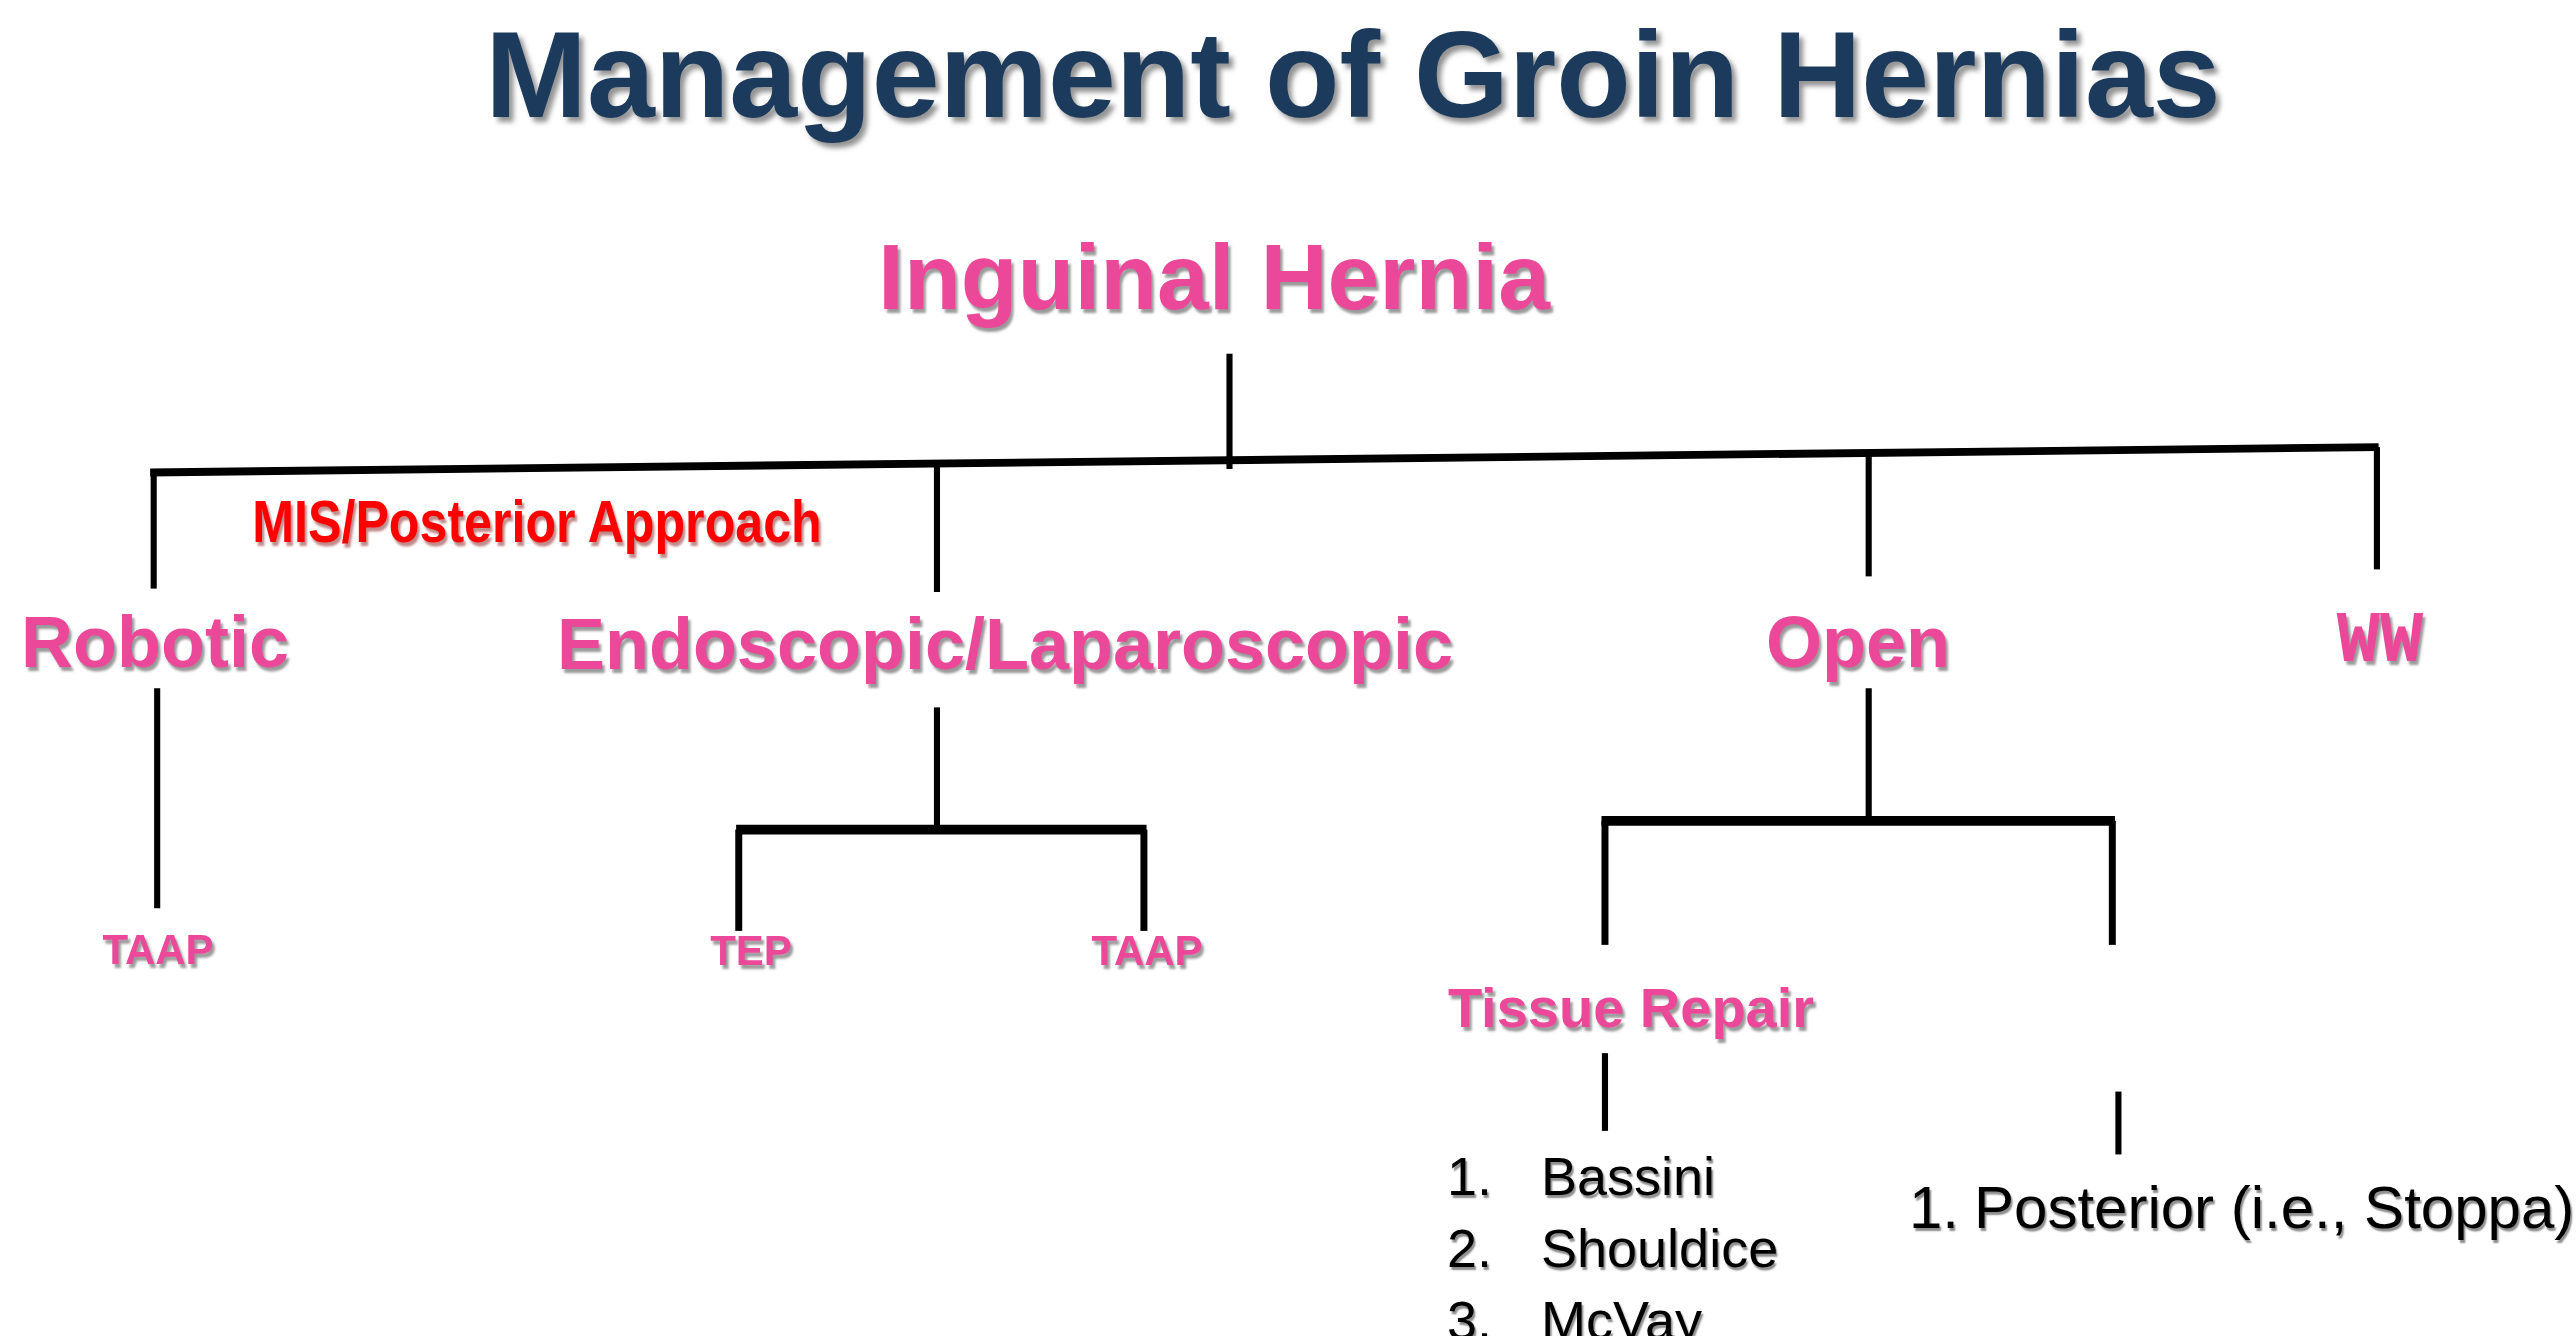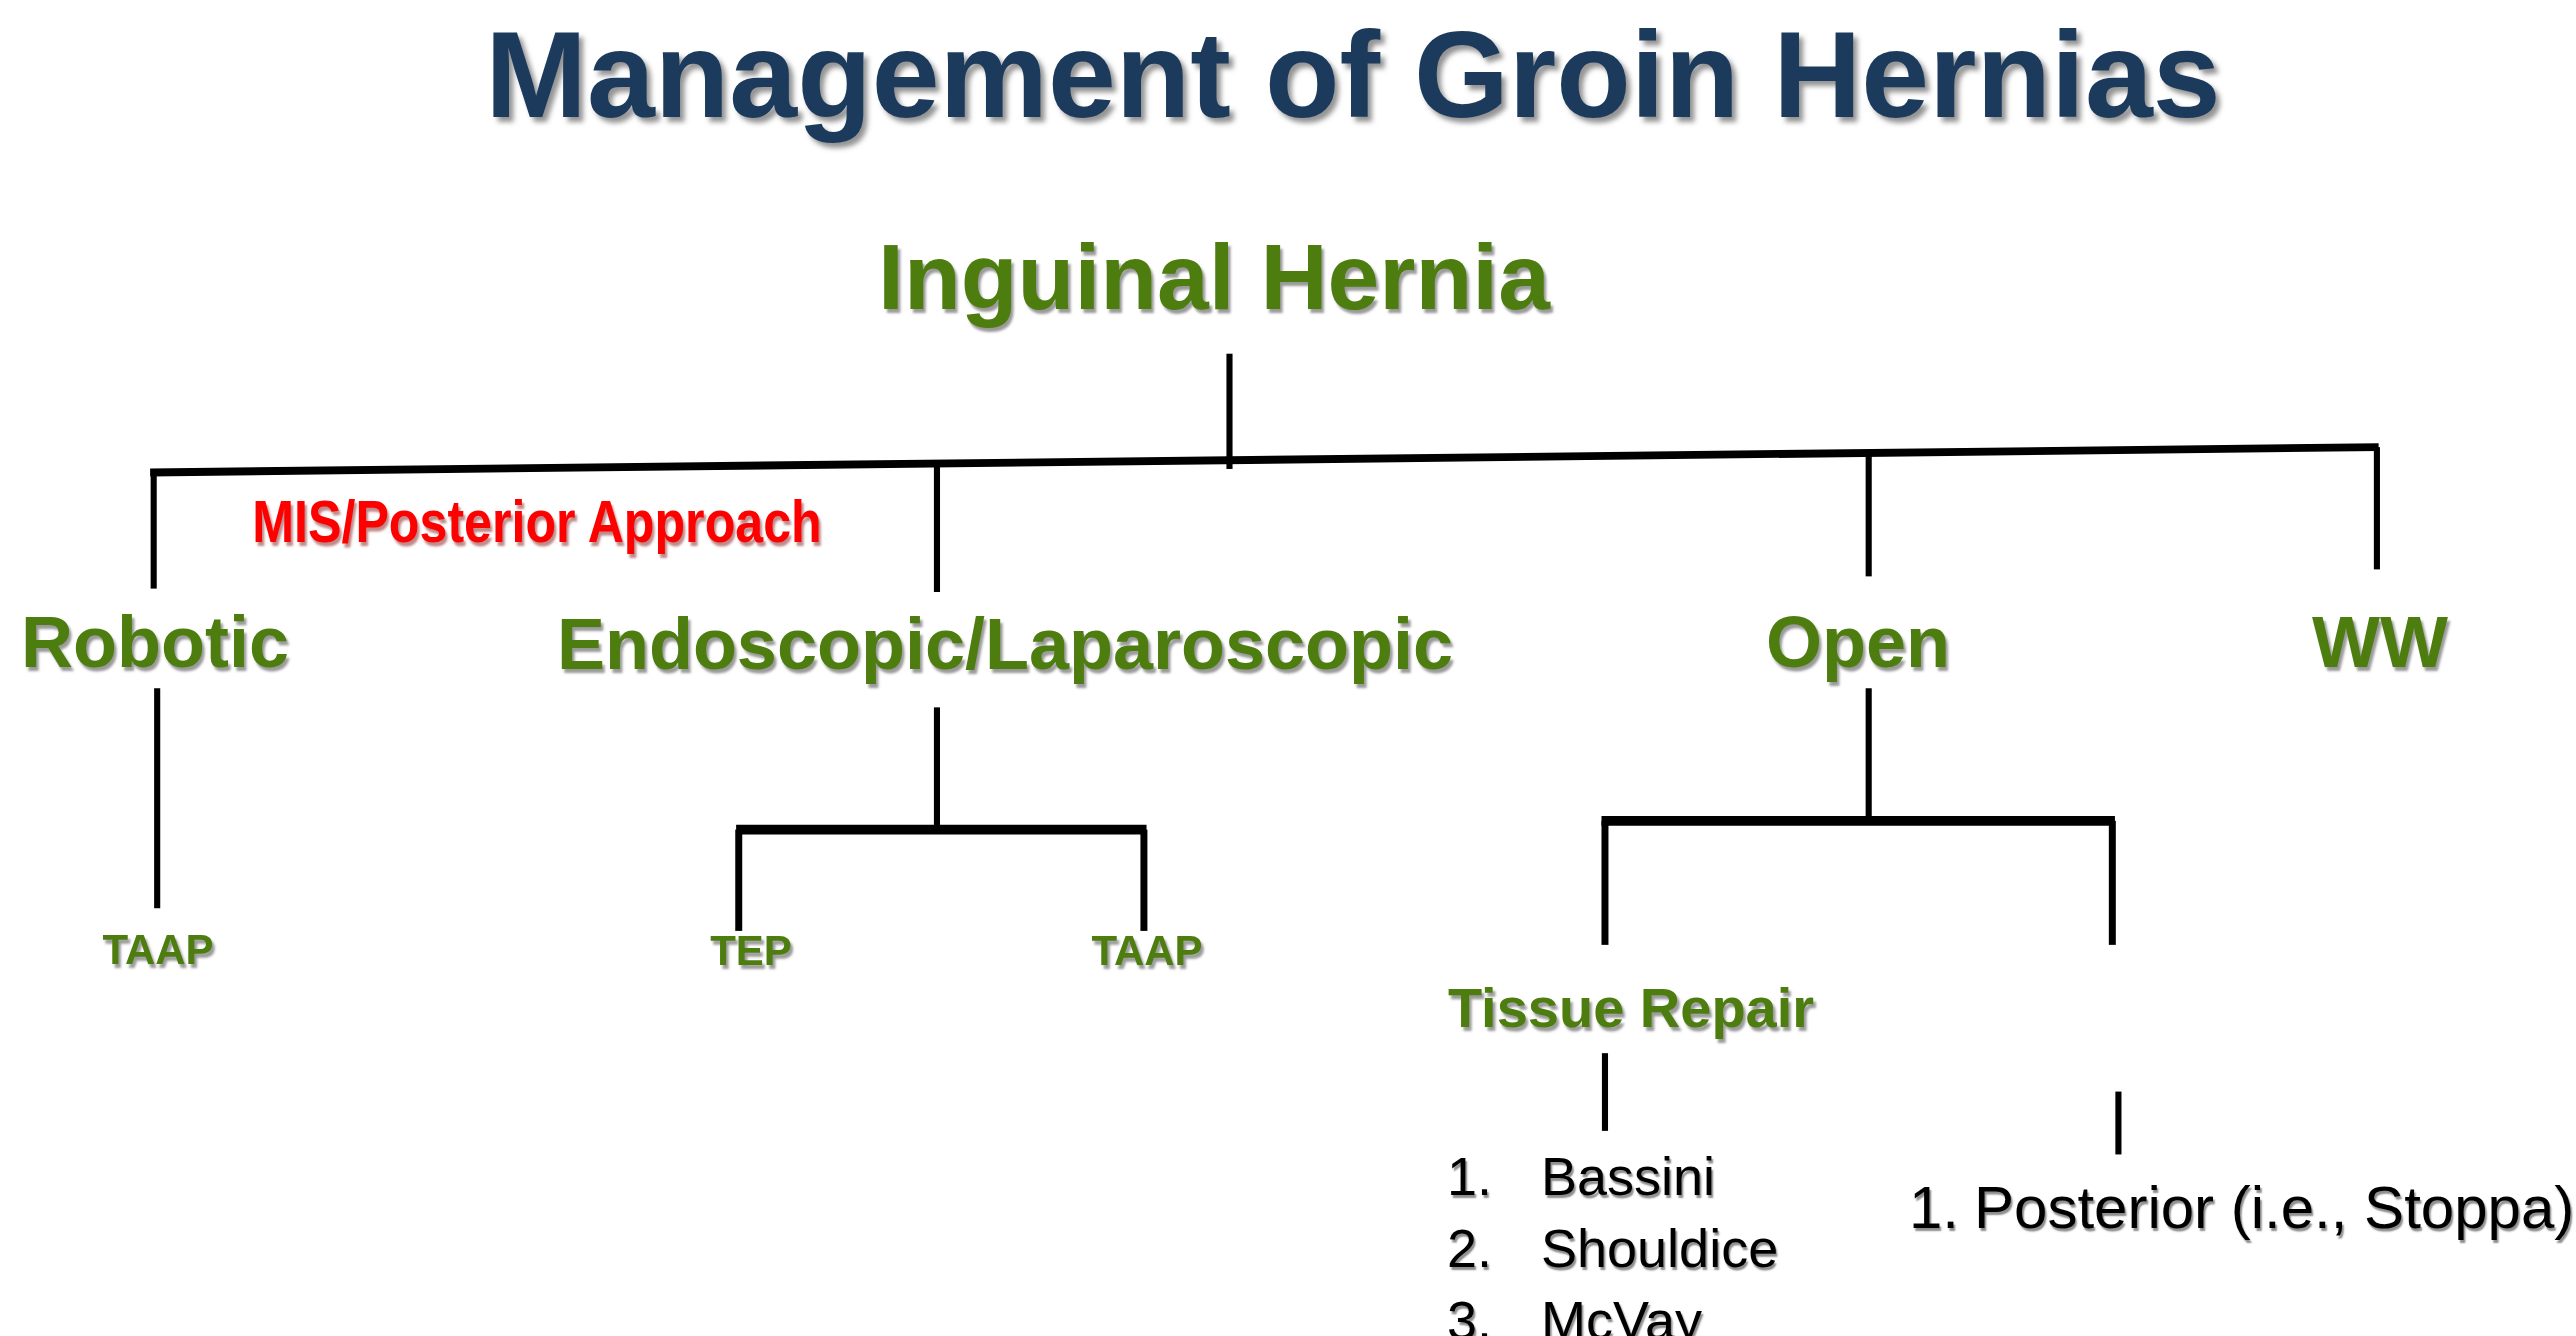--- a/index.html
+++ b/index.html
@@ -18,21 +18,21 @@
   svg.lines {
     position: absolute;
     left: 0; top: 0;
     width: 2576px;
     height: 1337px;
   }
   .lbl {
     position: absolute;
     white-space: nowrap;
     transform: translateX(-50%);
-    color: #4d7c0f;
+    color: #ec4899;
     font-weight: bold;
     text-shadow: 2.6px 3.5px 2.6px rgba(0,0,0,0.40);
     line-height: 1.15;
   }
   .title {
     left: 1353px; top: 5.2px;
     font-size: 122px;
     color: #1B3A5C;
     text-shadow: 4.4px 5.2px 5.2px rgba(60,60,60,0.55);
   }
@@ -44,21 +44,21 @@
     left: 537px; top: 489px;
     font-size: 59px;
     color: #FF0000;
     transform: translateX(-50%) scaleX(0.85);
     text-shadow: 2.6px 3.5px 2.6px rgba(130,20,20,0.50);
   }
   .branch { font-size: 72px; }
   .robotic-label    { left: 155px;  top: 601px; text-align: center; }
   .endoscopic-label { left: 1005px; top: 603px; }
   .open-label       { left: 1858px; top: 601px; }
-  .ww-label         { left: 2380px; top: 601px; }
+  .ww-label         { left: 2380px; top: 601px; font-family: Liberation Mono, monospace; }
   .leaf { font-size: 42px; }
   .taap-robotic-label { left: 158px;  top: 926px; }
   .tep-label          { left: 751px;  top: 927px; }
   .taap-endo-label    { left: 1147px; top: 927px; }
   .sub { font-size: 56px; text-align: center; line-height: 1.18; }
   .tissue-label  { left: 1631px; top: 975px; }
   .tension-label { left: 2119px; top: 975px; }
   .numlist {
     position: absolute;
     color: #000000;

